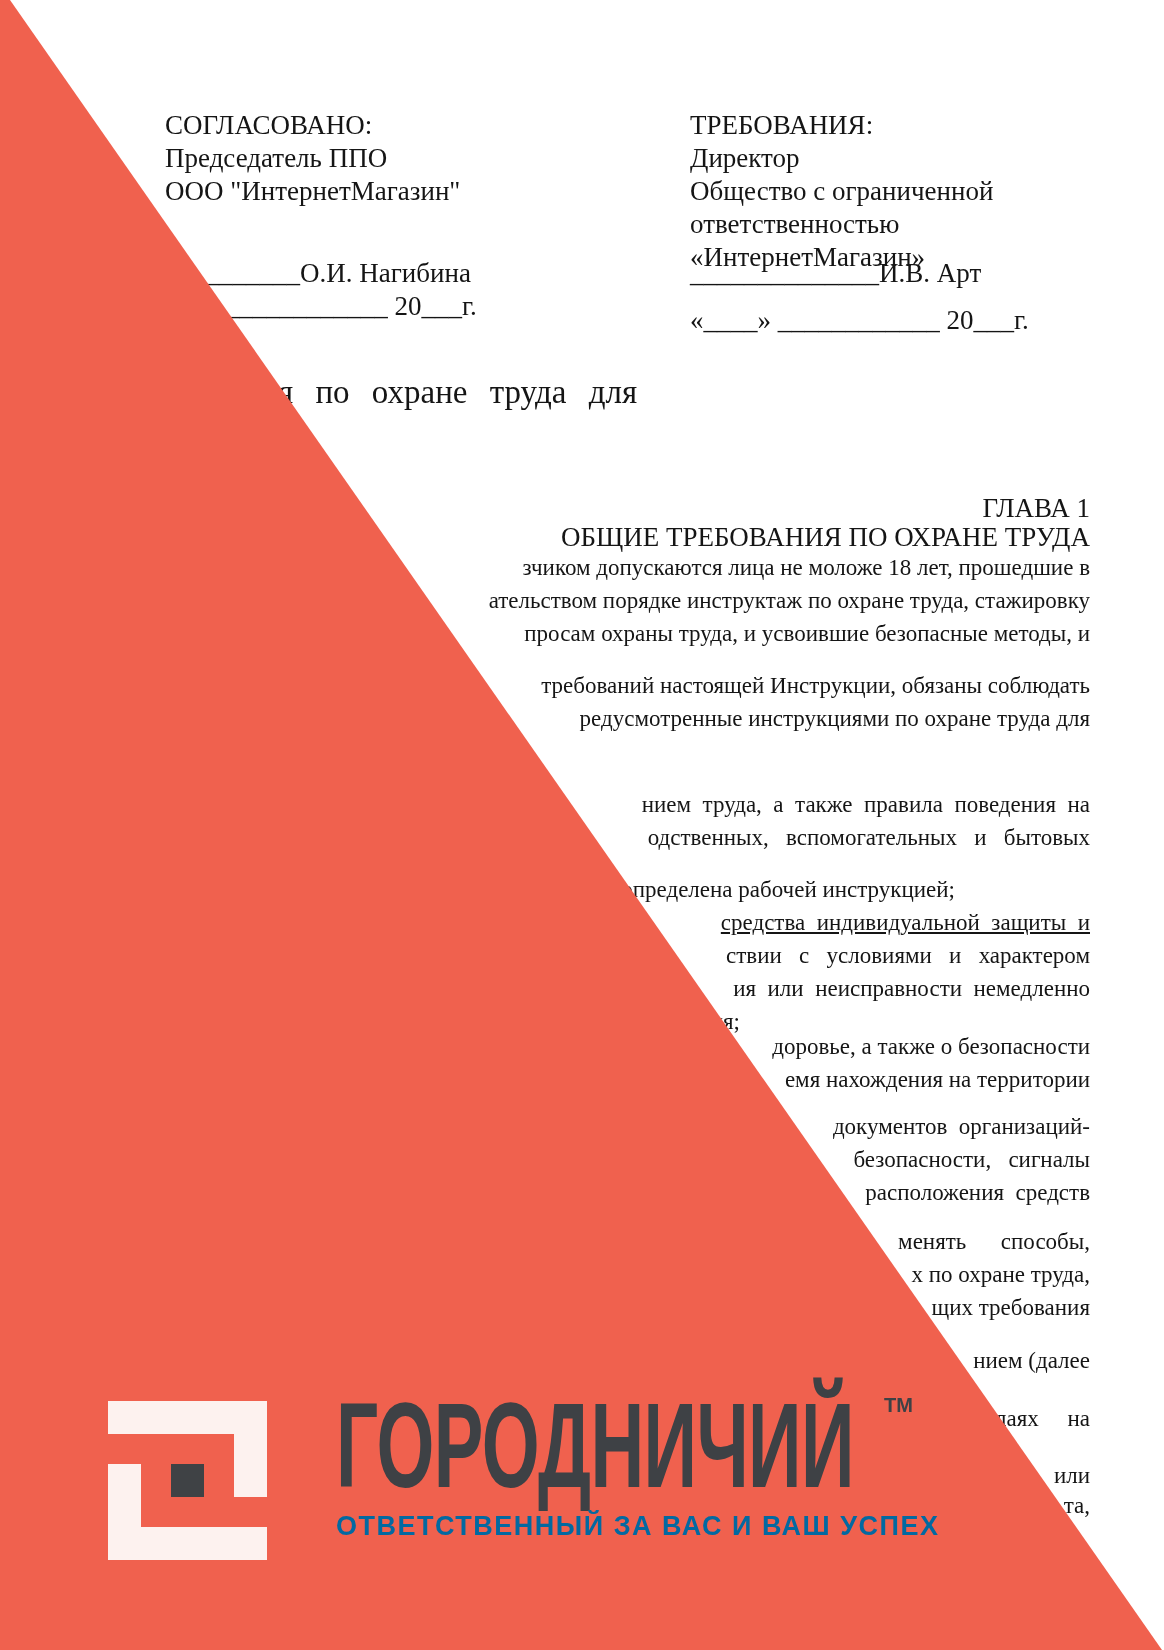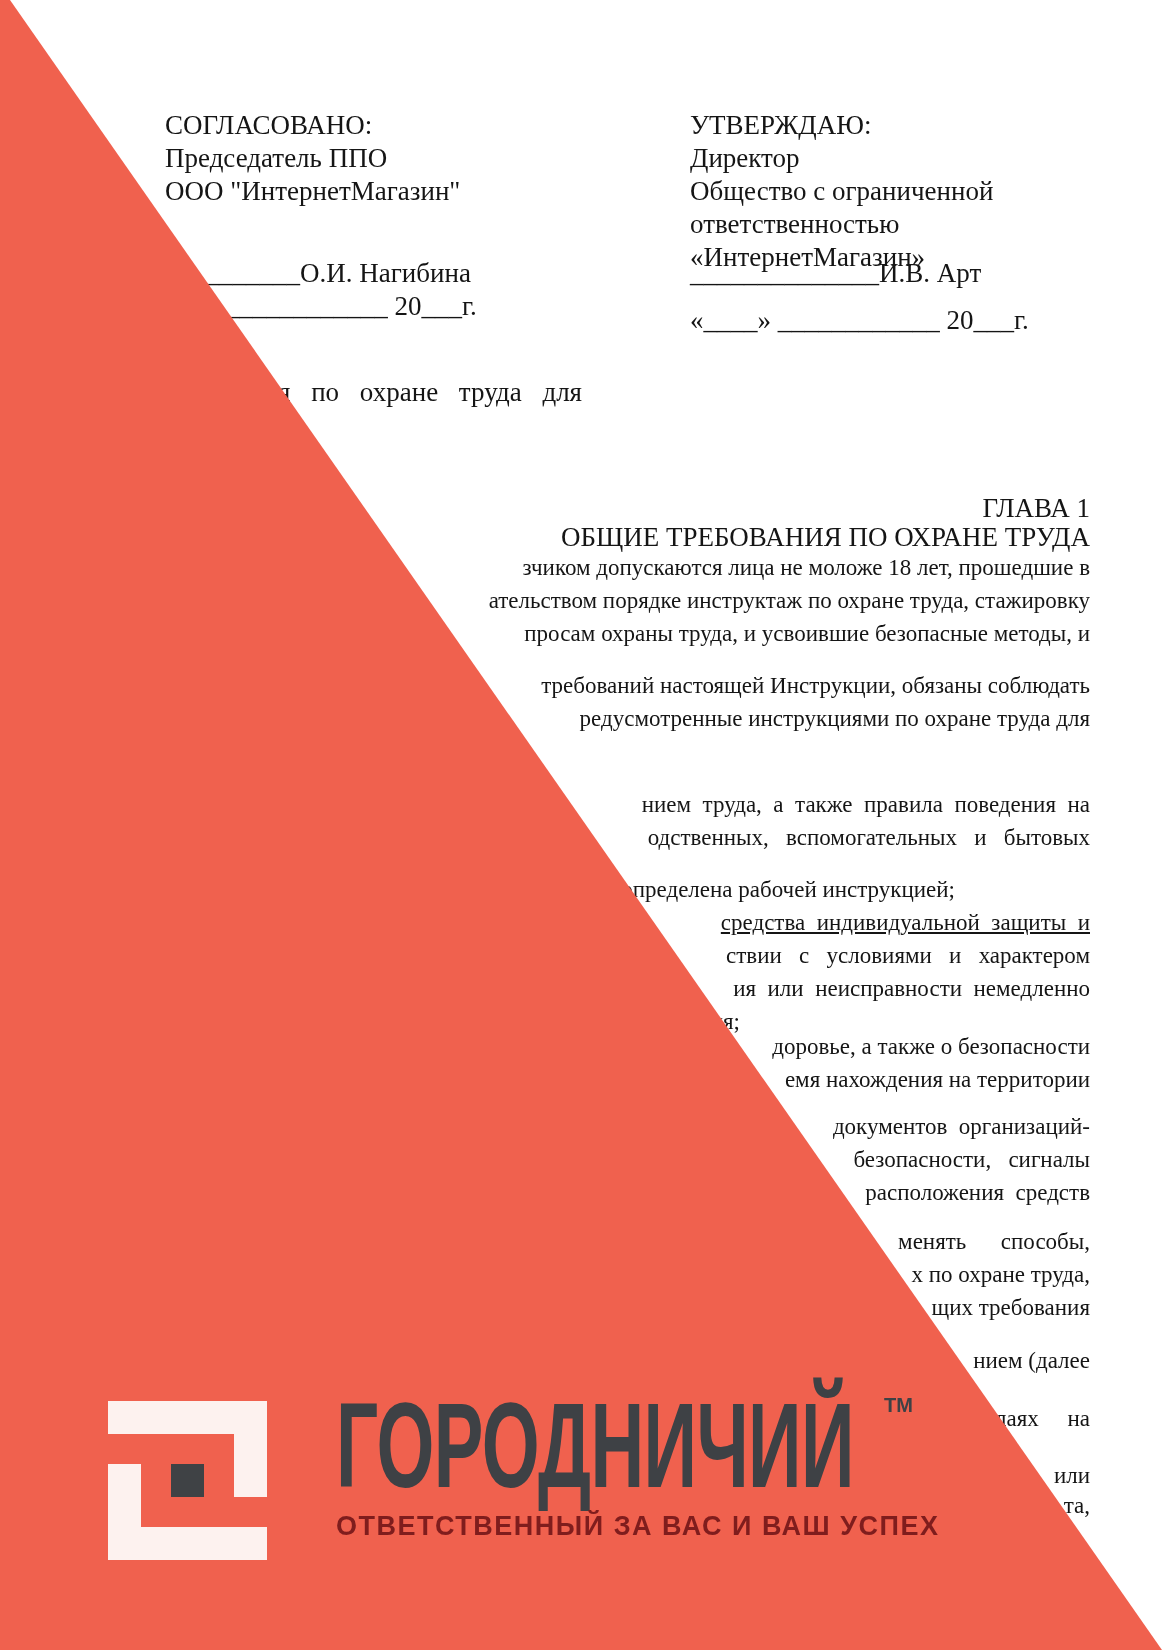--- a/index.html
+++ b/index.html
@@ -2,21 +2,21 @@
 <html><head>
 <meta charset="utf-8">
 <style>
   html,body{margin:0;padding:0;background:#fff;}
   .page{position:relative;width:1164px;height:1650px;background:#ffffff;overflow:hidden;
         font-family:"Liberation Serif",serif;color:#151515;}
   .doc-line{position:absolute;font-size:27px;line-height:34px;white-space:pre;}
   .hdr-block .doc-line{white-space:normal;}
   .body-line{position:absolute;font-size:23px;line-height:34px;white-space:pre;text-align:right;}
   .centered{position:absolute;left:165px;width:925px;text-align:right;font-size:27px;line-height:34px;}
-  .subject{position:absolute;left:278px;top:375px;font-size:27px;line-height:34px;word-spacing:14px;white-space:pre;}
+  .subject{position:absolute;left:278px;top:375px;font-size:33px;line-height:34px;word-spacing:14px;white-space:pre;}
   
   .overlay{position:absolute;left:0;top:0;width:1164px;height:1650px;
            clip-path:polygon(0px 0px,10px 0px,1162px 1650px,0px 1650px);}
   
   .logo-icon{position:absolute;left:108px;top:1401px;}
   .brand{position:absolute;left:336px;top:1385px;font-family:"Liberation Sans",sans-serif;
          font-weight:bold;font-size:120px;line-height:1;letter-spacing:-1px;
          transform:scaleX(0.62);transform-origin:left top;white-space:nowrap;}
   .tm{position:absolute;left:884px;top:1395px;font-family:"Liberation Sans",sans-serif;
       font-weight:bold;font-size:20px;line-height:1;}
@@ -30,21 +30,21 @@
 
   <div class="hdr-block">
     <div class="doc-line" style="left:165px;top:108px;">СОГЛАСОВАНО:</div>
     <div class="doc-line" style="left:165px;top:141px;">Председатель ППО</div>
     <div class="doc-line" style="left:165px;top:174px;">ООО "ИнтернетМагазин"</div>
     <div class="doc-line" style="left:165px;top:256px;">__________О.И. Нагибина</div>
     <div class="doc-line" style="left:165px;top:289px;">___» ____________ 20___г.</div>
   </div>
 
   <div class="hdr-block">
-    <div class="doc-line" style="left:690px;top:108px;">УТВЕРЖДАЮ:</div>
+    <div class="doc-line" style="left:690px;top:108px;">ТРЕБОВАНИЯ:</div>
     <div class="doc-line" style="left:690px;top:141px;">Директор</div>
     <div class="doc-line" style="left:690px;top:174px;">Общество с ограниченной</div>
     <div class="doc-line" style="left:690px;top:207px;">ответственностью</div>
     <div class="doc-line" style="left:690px;top:240px;">«ИнтернетМагазин»</div>
     <div class="doc-line" style="left:690px;top:256px;">______________И.В. Арт</div>
     <div class="doc-line" style="left:690px;top:303px;">«____» ____________ 20___г.</div>
   </div>
 
   <div class="subject">я по охране труда для</div>
 
@@ -83,16 +83,16 @@
   <div>
     <svg class="logo-icon" width="159" height="159" viewBox="0 0 159 159" xmlns="http://www.w3.org/2000/svg">
       <rect x="0" y="0" width="159" height="33" fill="#fdf2ef"></rect>
       <rect x="126" y="0" width="33" height="96" fill="#fdf2ef"></rect>
       <rect x="0" y="63" width="33" height="96" fill="#fdf2ef"></rect>
       <rect x="33" y="126" width="126" height="33" fill="#fdf2ef"></rect>
       <rect x="63" y="63" width="33" height="33" fill="#3f4245"></rect>
     </svg>
     <div class="brand" style="color: rgb(62, 65, 69);">ГОРОДНИЧИЙ</div>
     <div class="tm" style="color: rgb(62, 65, 69);">ТМ</div>
-    <div class="tagline" style="color: #7f1d1d;">ОТВЕТСТВЕННЫЙ ЗА ВАС И ВАШ УСПЕХ</div>
+    <div class="tagline" style="color: #0369a1;">ОТВЕТСТВЕННЫЙ ЗА ВАС И ВАШ УСПЕХ</div>
   </div>
 
 </div>
 
 </body></html>

